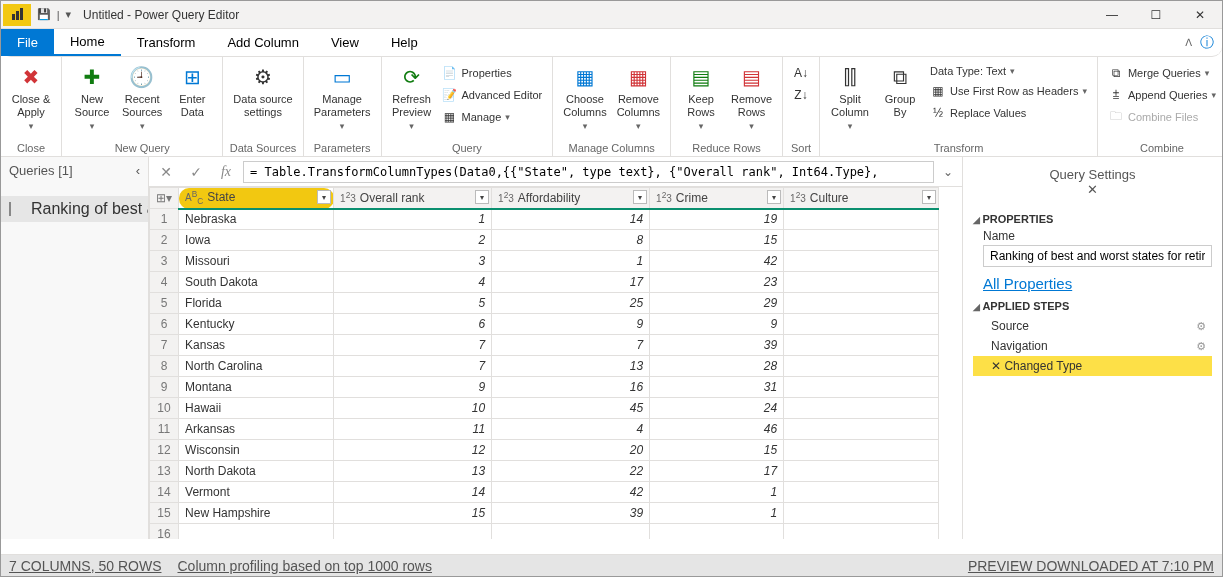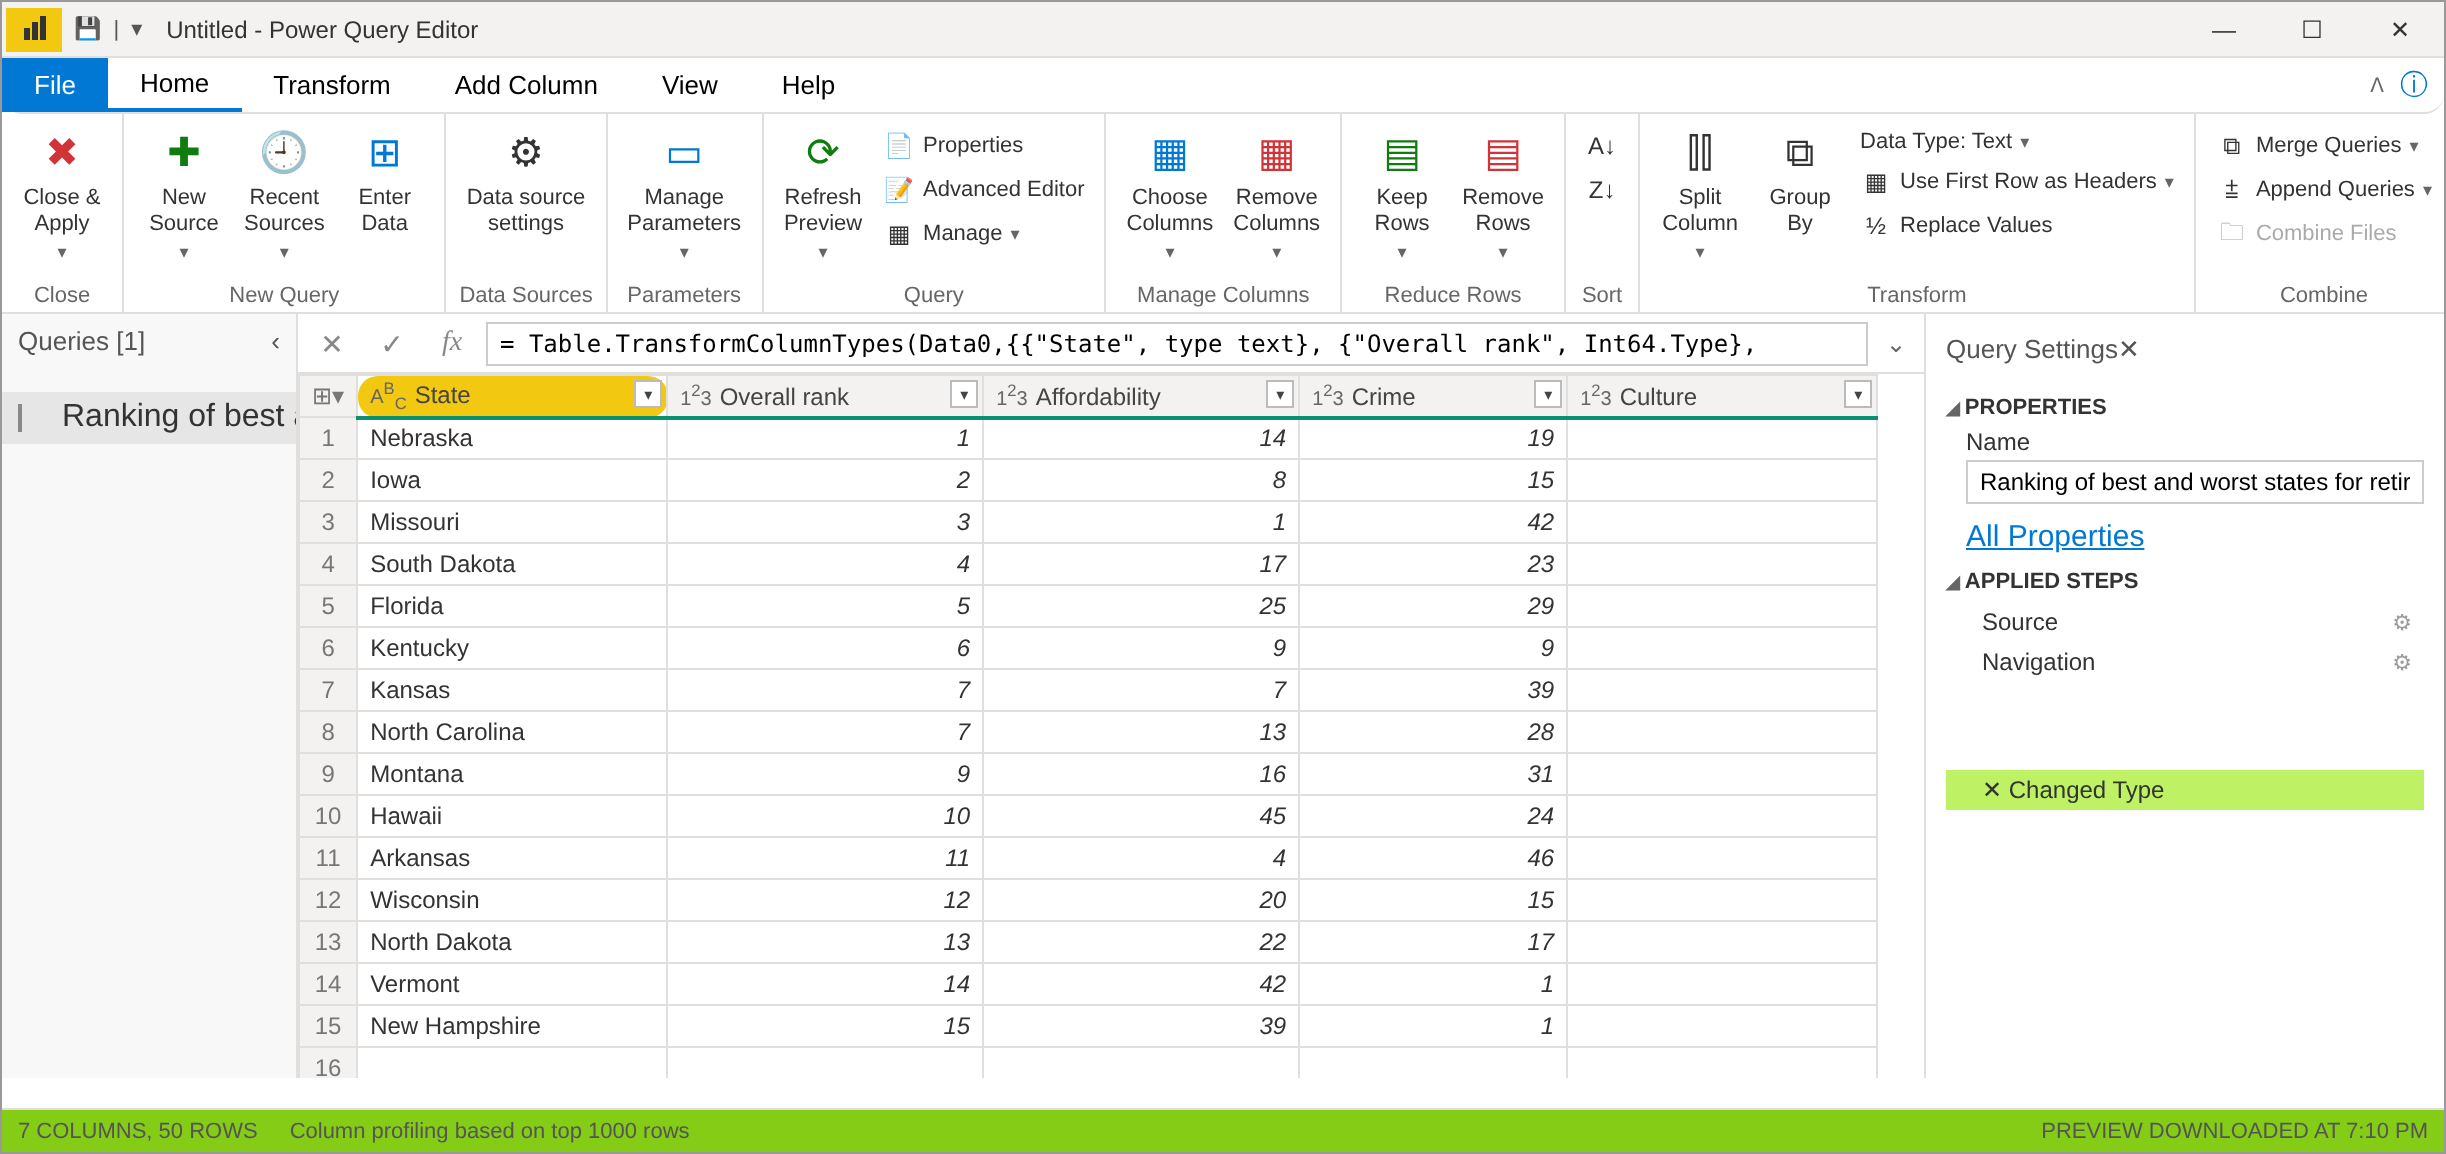--- a/index.html
+++ b/index.html
@@ -44,30 +44,30 @@
 th.rowhdr, td.rowhdr { width: 28px; text-align: center; background: #f3f2f1; color: #777; }
 th.state { background: #f2c811; border-radius: 10px; }
 th .tic { display: inline-block; font-size: 10px; color: #666; margin-right: 4px; }
 th .fbtn2 { position: absolute; right: 2px; top: 2px; width: 14px; height: 14px; border: 1px solid #bbb; font-size: 8px; display: flex; align-items: center; justify-content: center; background: #fff; }
 .greenbar td:not(.rowhdr) { border-top: 2px solid #0a8f6f; }
 td.num { text-align: right; font-style: italic; }
 .gridinner::-webkit-scrollbar { width: 18px; height: 18px; }
 .gridinner::-webkit-scrollbar-thumb { background: #c8c8c8; }
 .gridinner::-webkit-scrollbar-track { background: #f0f0f0; }
 .settings { width: 260px; border-left: 1px solid #e1dfdd; padding: 6px 10px; background: #fff; }
-.settings .hdr { display: flex; justify-content: flex-start; align-items: center; font-size: 13px; color: #555; padding: 4px 0 10px; }
+.settings .hdr { display: flex; justify-content: center; align-items: center; font-size: 13px; color: #555; padding: 4px 0 10px; flex-direction: column; }
 .settings .sect { font-size: 11px; font-weight: bold; color: #333; margin: 6px 0 4px; }
 .settings .sect::before { content: "◢ "; font-size: 9px; color: #666; }
 .settings input { width: 100%; border: 1px solid #ccc; padding: 3px 6px; font-size: 12px; }
 .settings .link { color: #0078d4; font-size: 15px; margin: 8px 0; display: block; }
 .steps { margin-top: 4px; }
 .step { padding: 3px 6px 3px 18px; font-size: 12px; display: flex; justify-content: space-between; align-items: center; }
-.step.sel { background: #bef264; margin-top: 44px; }
+.step.sel { background: #fde047; }
 .step .gear { color: #999; font-size: 11px; }
-.statusbar { position: absolute; bottom: 0; left: 0; right: 0; height: 22px; border-top: 1px solid #e1dfdd; background: #84cc16; display: flex; align-items: center; padding: 0 8px; font-size: 11px; color: #555; }
+.statusbar { position: absolute; bottom: 0; left: 0; right: 0; height: 22px; border-top: 1px solid #e1dfdd; background: #e5e5e5; display: flex; align-items: center; padding: 0 8px; font-size: 14px; color: #555; text-decoration: underline; }
 .statusbar .right { margin-left: auto; }
 </style>
 </head>
 <body>
 
 <div class="titlebar">
   <div class="appicon">
       <svg width="14" height="14" viewBox="0 0 14 14">
         <rect x="2" y="6" width="3" height="6" fill="#333"></rect>
         <rect x="6" y="3" width="3" height="9" fill="#333"></rect>

